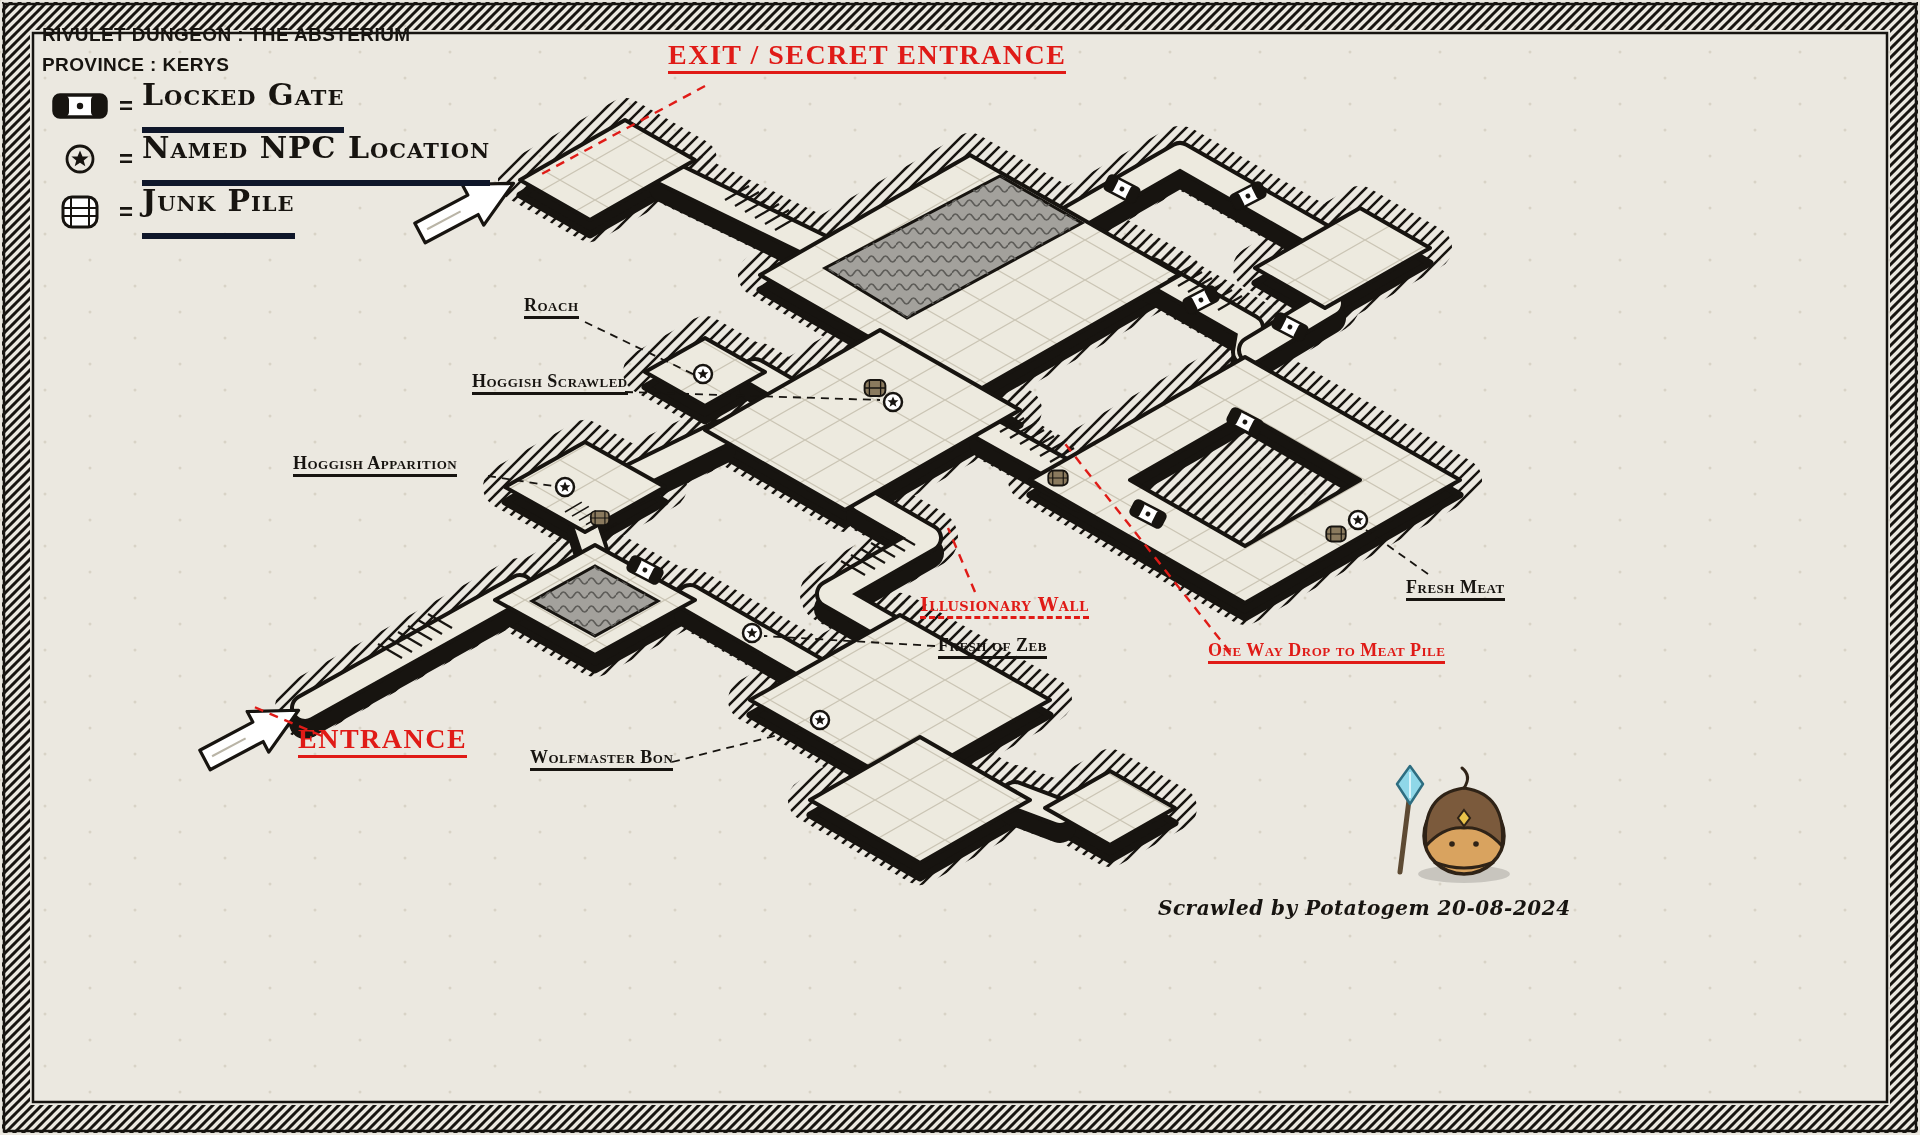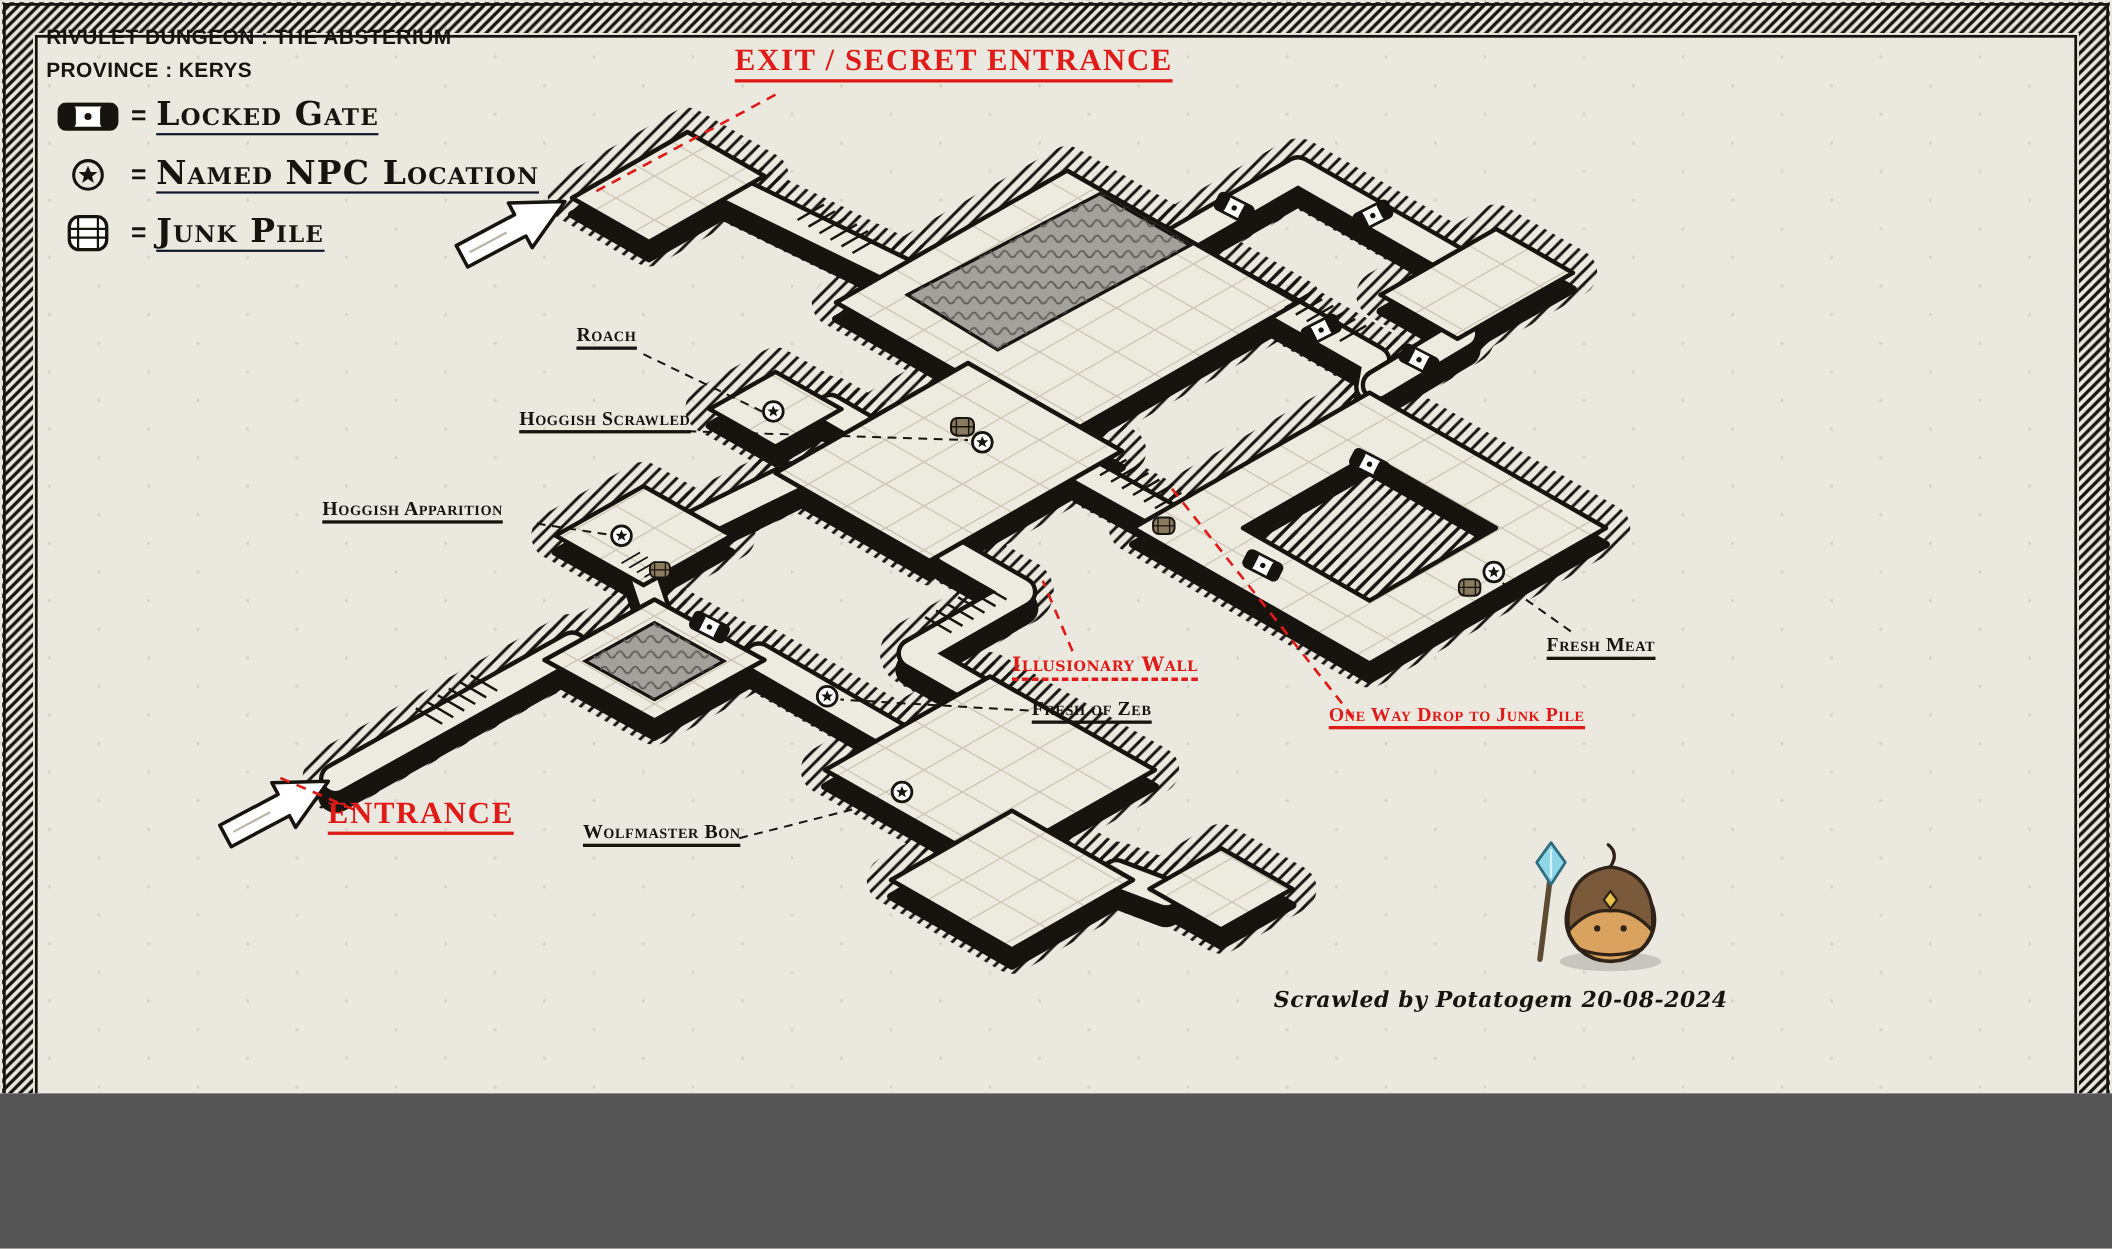--- a/index.html
+++ b/index.html
@@ -1,17 +1,17 @@
 <!DOCTYPE html>
 <html><head>
 <meta charset="utf-8">
 <style>
   html,body{margin:0;padding:0;background:#555;}
   .stage{
-    position:relative;width:1920px;height:994px;overflow:hidden;
+    position:relative;width:1920px;height:1135px;overflow:hidden;
     background:#ebe8e0;font-family:"DejaVu Serif",serif;color:#171410;
   }
   .stage svg.mapsvg{position:absolute;left:0;top:0;}
 
   
   .rm-halo{fill:url(#hatch);stroke:url(#hatch);stroke-width:44;stroke-linejoin:round;fill-rule:evenodd;}
   .co-halo{fill:none;stroke:url(#hatch);stroke-width:60;stroke-linecap:round;stroke-linejoin:round;}
   .rm-shadow{fill:#171410;stroke:#171410;stroke-width:7;stroke-linejoin:round;fill-rule:evenodd;}
   .co-shadow{fill:none;stroke:#171410;stroke-width:32;stroke-linecap:round;stroke-linejoin:round;}
   .co-ink{fill:none;stroke:#171410;stroke-width:30;stroke-linecap:round;stroke-linejoin:round;}
@@ -32,21 +32,21 @@
   .u{border-bottom:3px solid currentColor;padding-bottom:1px;font-family:Liberation Serif, serif;}
   .u-dash{border-bottom:3px dashed currentColor;padding-bottom:1px;}
   .hdr{position:absolute;z-index:3;left:42px;font-family:"Liberation Sans",sans-serif;
     font-weight:bold;font-size:19px;letter-spacing:.4px;color:#171410;white-space:nowrap;}
   .hdr.t1{top:24px;} .hdr.t2{top:54px;}
   .legend{position:absolute;z-index:3;left:50px;top:84px;display:flex;flex-direction:column;gap:9px;}
   .legend-row{display:flex;align-items:center;gap:9px;height:44px;}
   .legend-icon{display:flex;align-items:center;width:60px;justify-content:center;}
   .legend-eq{font-family:"Liberation Sans",sans-serif;font-weight:bold;font-size:24px;}
   .legend-label{font-weight:bold;font-variant:small-caps;font-size:30px;letter-spacing:1px;
-    border-bottom:2px solid #0f172a;padding-bottom:0px;line-height:1.05;}
+    border-bottom:6px solid #0f172a;padding-bottom:16px;line-height:1.05;}
   .sig{position:absolute;z-index:3;left:1158px;top:872px;font-size:20px;font-style:italic;
     font-weight:bold;letter-spacing:.5px;color:#171410;white-space:nowrap;margin-top:24px;}
 </style>
 </head>
 <body>
 
 <div class="stage">
 
 <svg class="mapsvg" width="1920" height="1135" viewBox="0 0 1920 1135">
   <defs>
@@ -362,21 +362,21 @@
 <div class="map-label red big" style="left:668px;top:38px">
   <span class="u">EXIT / SECRET ENTRANCE</span>
 </div>
 <div class="map-label red big" style="left:298px;top:722px">
   <span class="u">ENTRANCE</span>
 </div>
 <div class="map-label red" style="left:920px;top:594px">
   <span class="u-dash">Illusionary Wall</span>
 </div>
 <div class="map-label red" style="left:1208px;top:639px">
-  <span class="u">One Way Drop to Junk Pile</span>
+  <span class="u">One Way Drop to Meat Pile</span>
 </div>
 
 <div class="map-label" style="left:524px;top:294px">
   <span class="u">Roach</span>
 </div>
 <div class="map-label" style="left:472px;top:370px">
   <span class="u">Hoggish Scrawled</span>
 </div>
 <div class="map-label" style="left:293px;top:452px">
   <span class="u">Hoggish Apparition</span>

